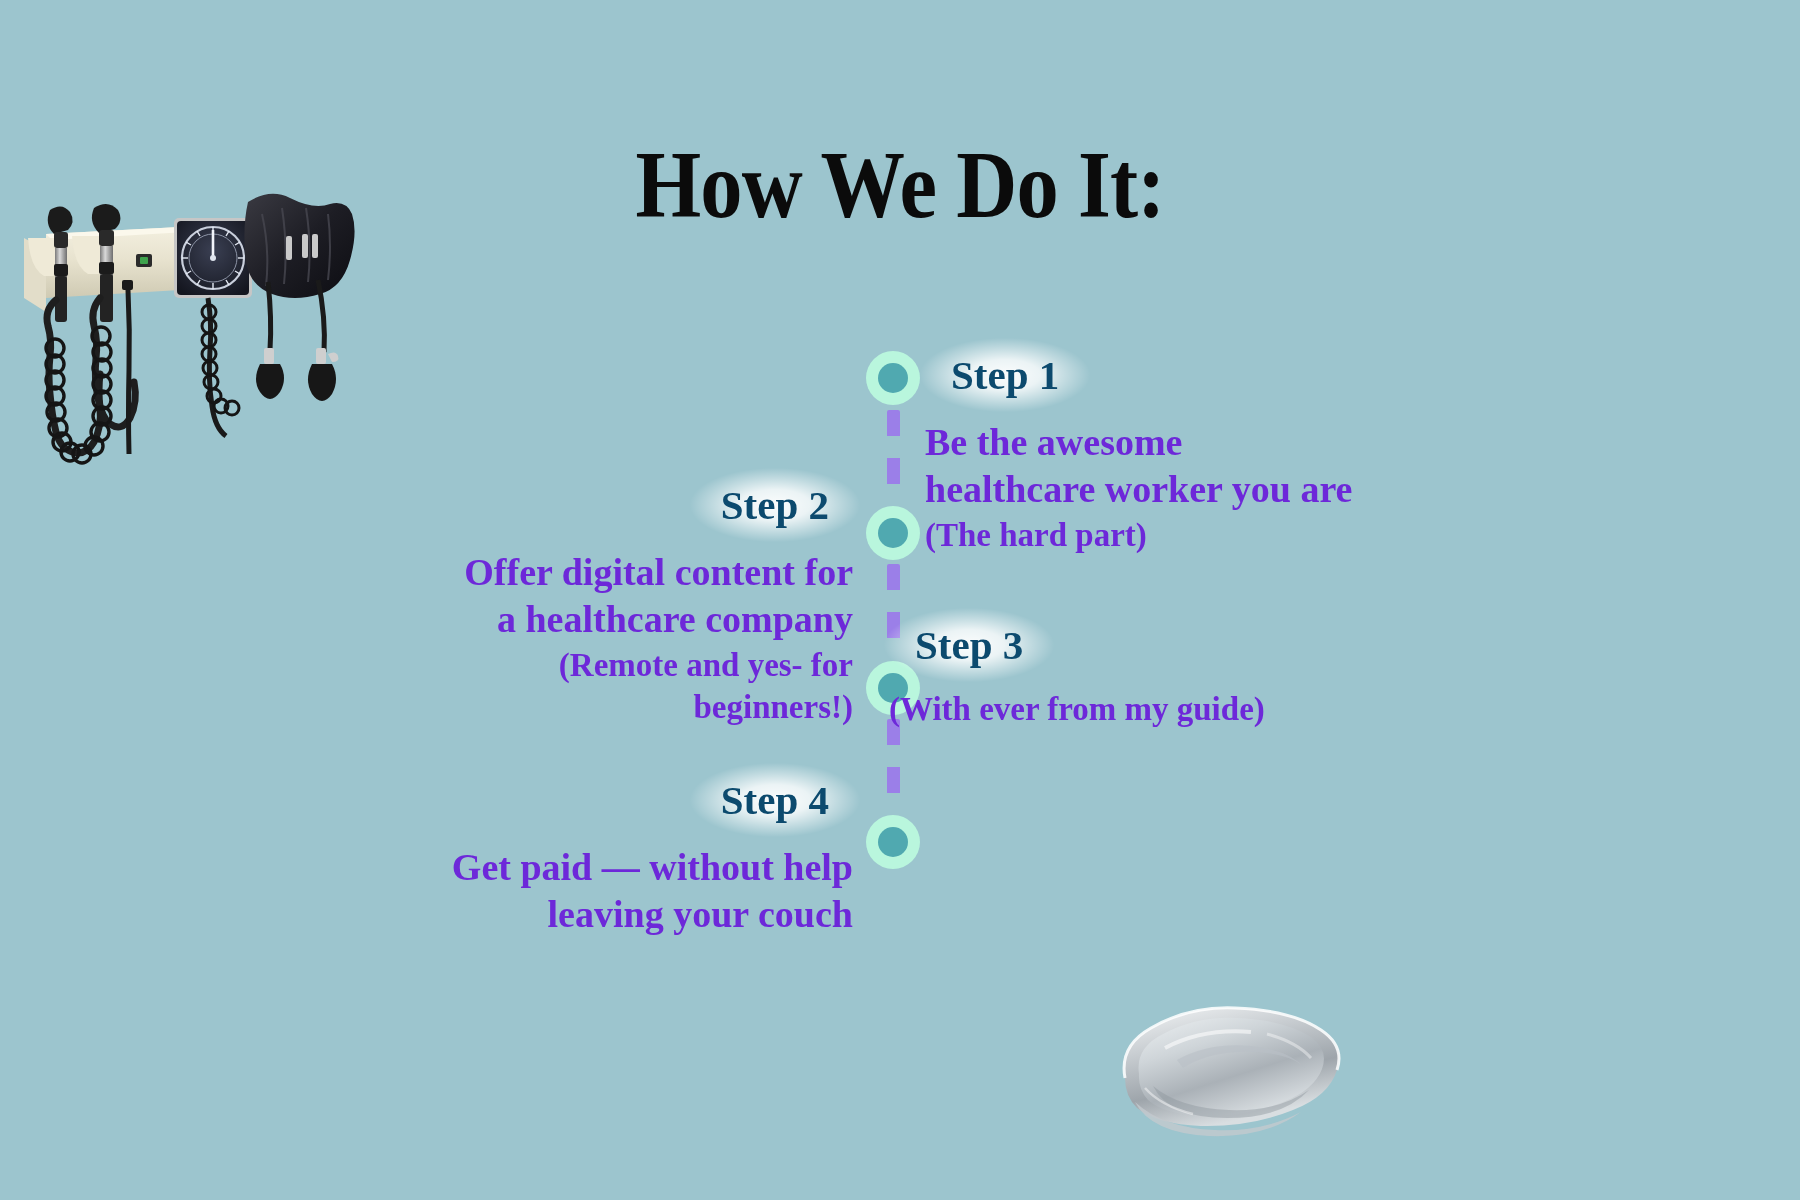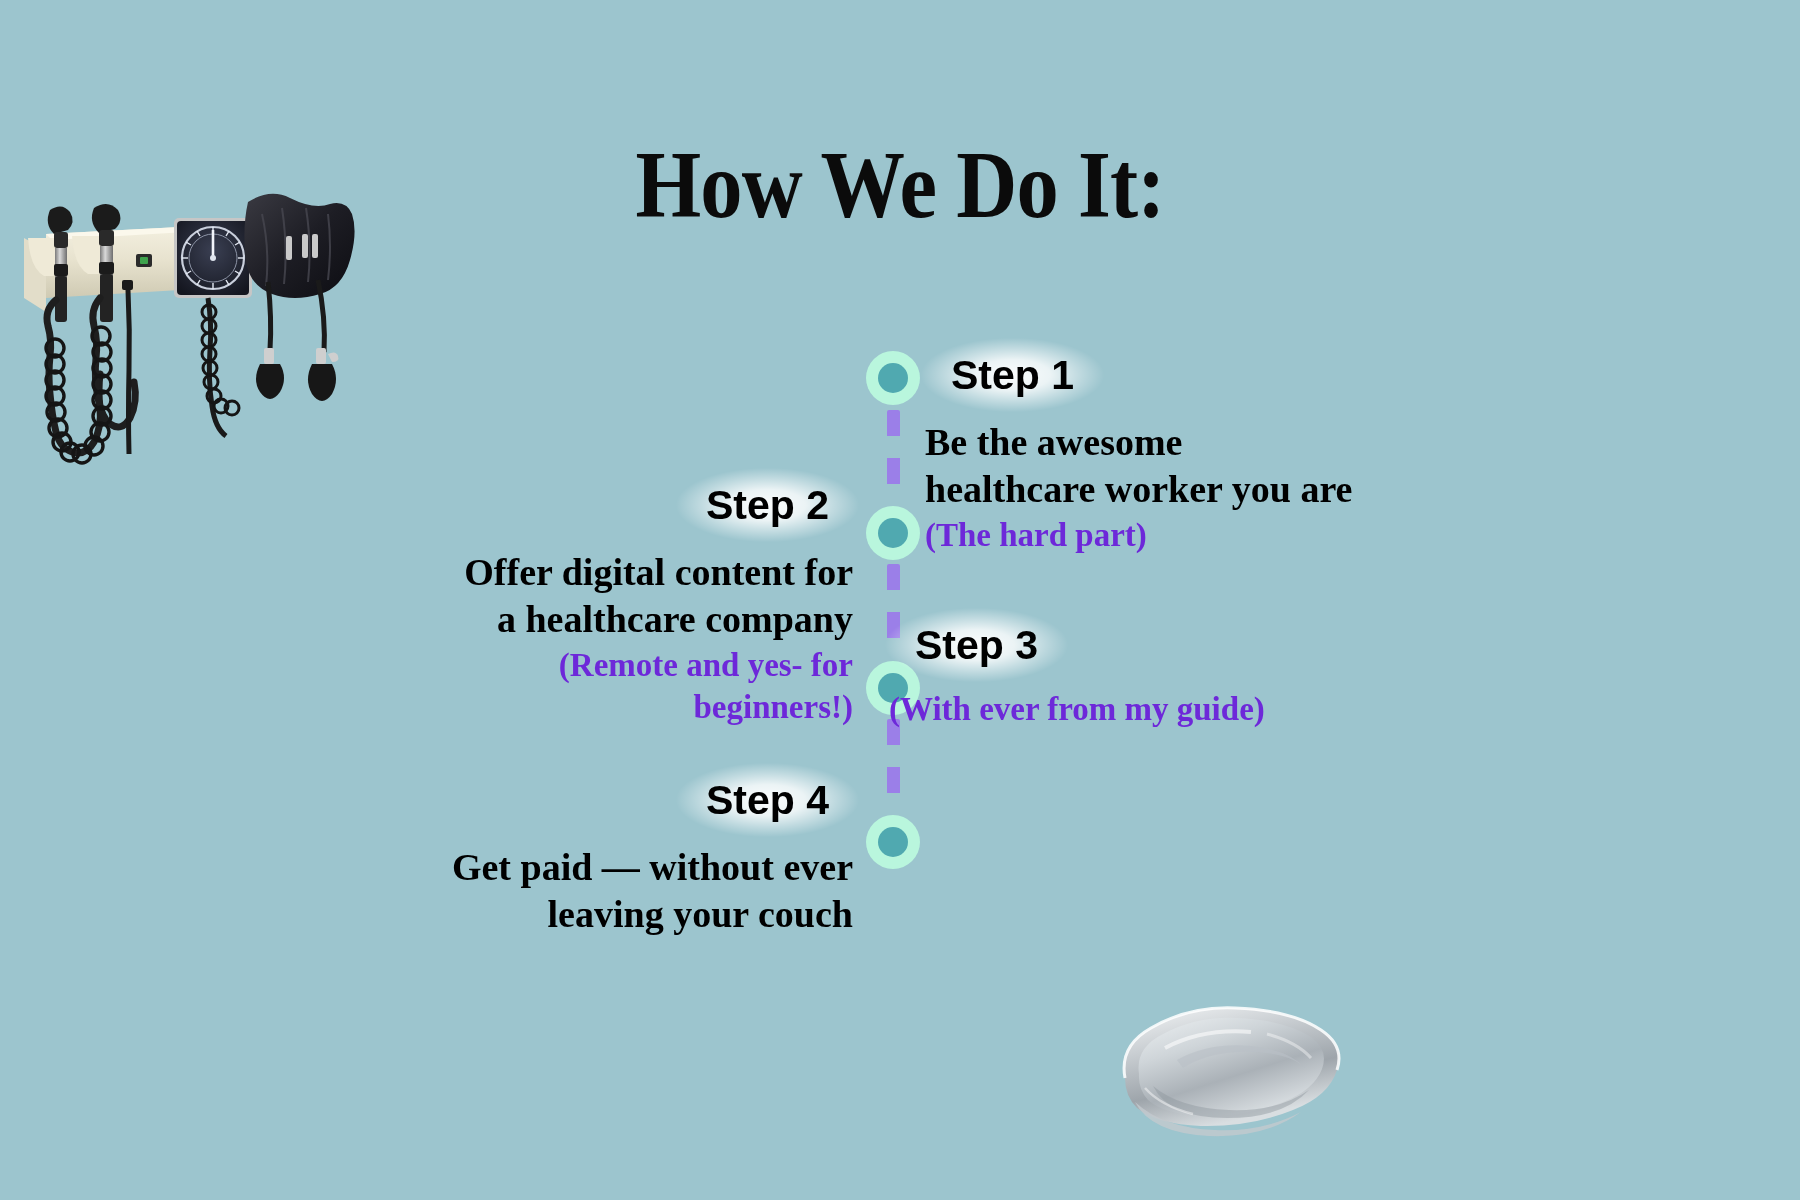--- a/index.html
+++ b/index.html
@@ -54,43 +54,43 @@
     border-radius:50%;
     background:#50a9b0;
   }
 
   
   .step { position:absolute; }
 
   .step-label {
     position:relative;
     display:inline-block;
-    font-family:Liberation Sans, sans-serif;
+    font-family:Liberation Serif, serif;
     font-weight:700;
     font-size:41px;
     line-height:48px;
-    color:#000000;
+    color:#0c4a6e;
     padding:18px 46px;
     white-space:nowrap;
   }
   .step-label .glow {
     position:absolute;
     left:0; top:0; right:0; bottom:0;
     background:radial-gradient(ellipse 52% 54% at 50% 50%, rgba(255,255,255,0.96) 0%, rgba(255,255,255,0.80) 34%, rgba(255,255,255,0.36) 60%, rgba(255,255,255,0.0) 82%);
     pointer-events:none;
     z-index:0;
   }
   .step-label .txt { position:relative; z-index:1; }
 
   .step-headline {
     font-family:"Liberation Serif","DejaVu Serif",serif;
     font-weight:700;
     font-size:38px;
     line-height:47px;
-    color:#000000;
+    color:#6d28d9;
     white-space:pre-line;
   }
   .step-sub {
     font-family:"Liberation Serif","DejaVu Serif",serif;
     font-weight:700;
     font-size:33px;
     line-height:42px;
     color:#6d28d9;
     white-space:pre-line;
   }
@@ -276,21 +276,21 @@
       <span class="txt">Step 3</span>
     </div>
     <div class="step-sub" style="margin-top:1px;">(With ever from my guide)</div>
   </div>
 
   <div class="step align-right" style="left:293px; top:758px; width:560px;">
     <div class="step-label" style="margin-right:-22px;">
       <span class="glow"></span>
       <span class="txt">Step 4</span>
     </div>
-    <div class="step-headline" style="margin-top:2px;">Get paid — without ever
+    <div class="step-headline" style="margin-top:2px;">Get paid — without help
 leaving your couch</div>
     
   </div>
 
 </div>
 
 <svg id="kidney-dish-photo" viewBox="0 0 250 160" aria-hidden="true">
   <defs>
     <linearGradient id="dishOuter" x1="0" y1="0" x2="0.4" y2="1">
       <stop offset="0%" stop-color="#f4f6f7"></stop>

